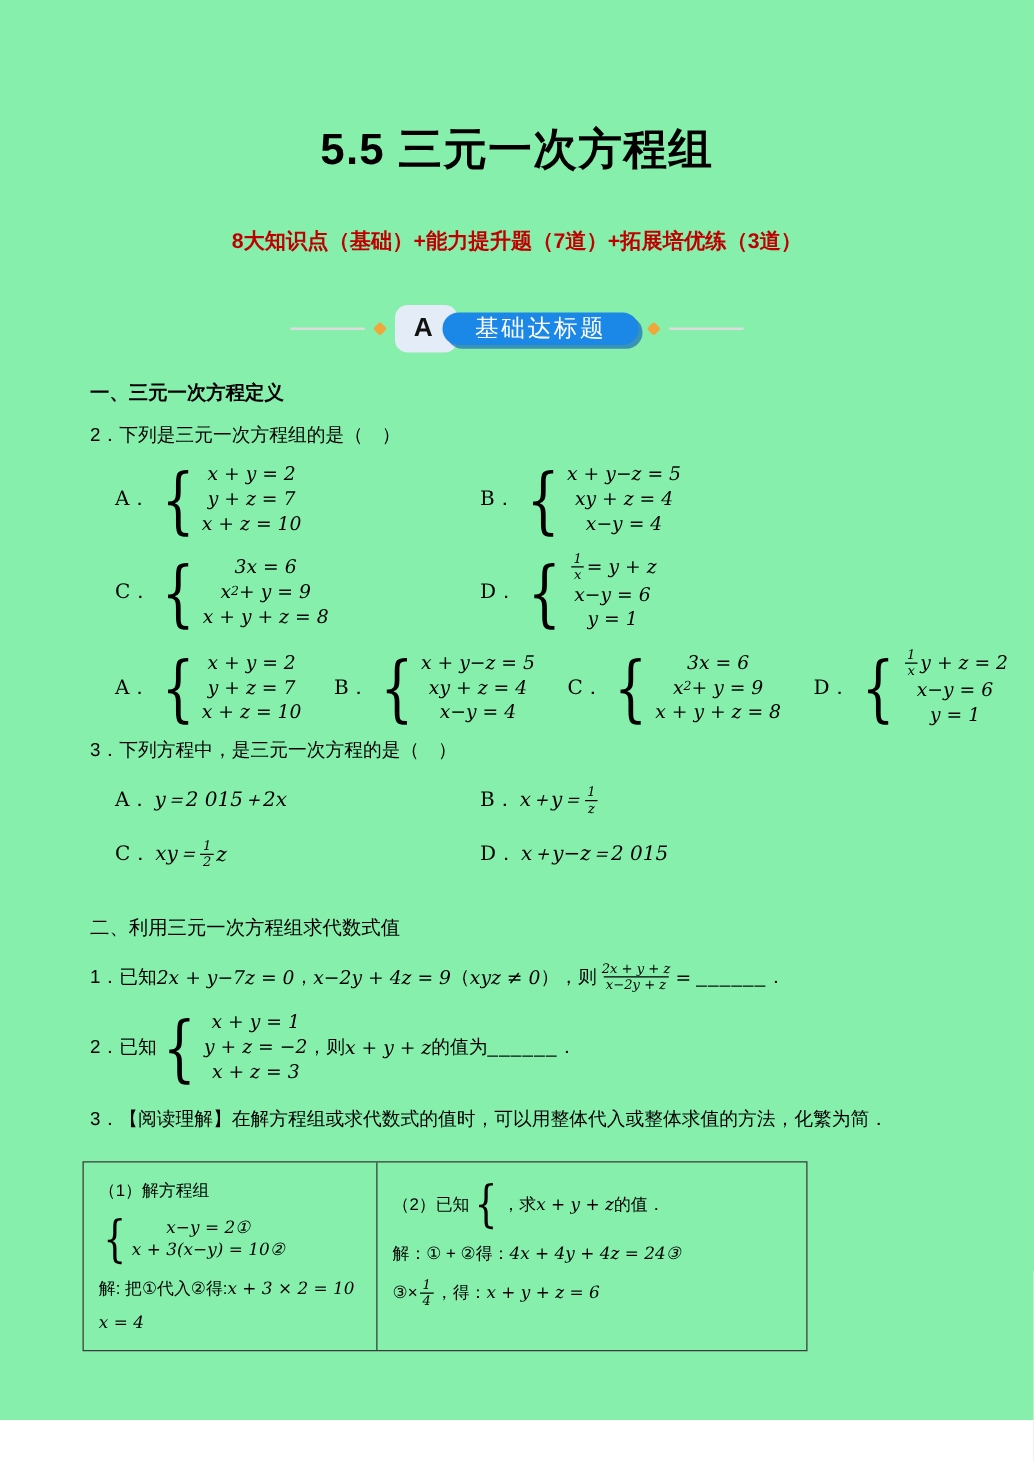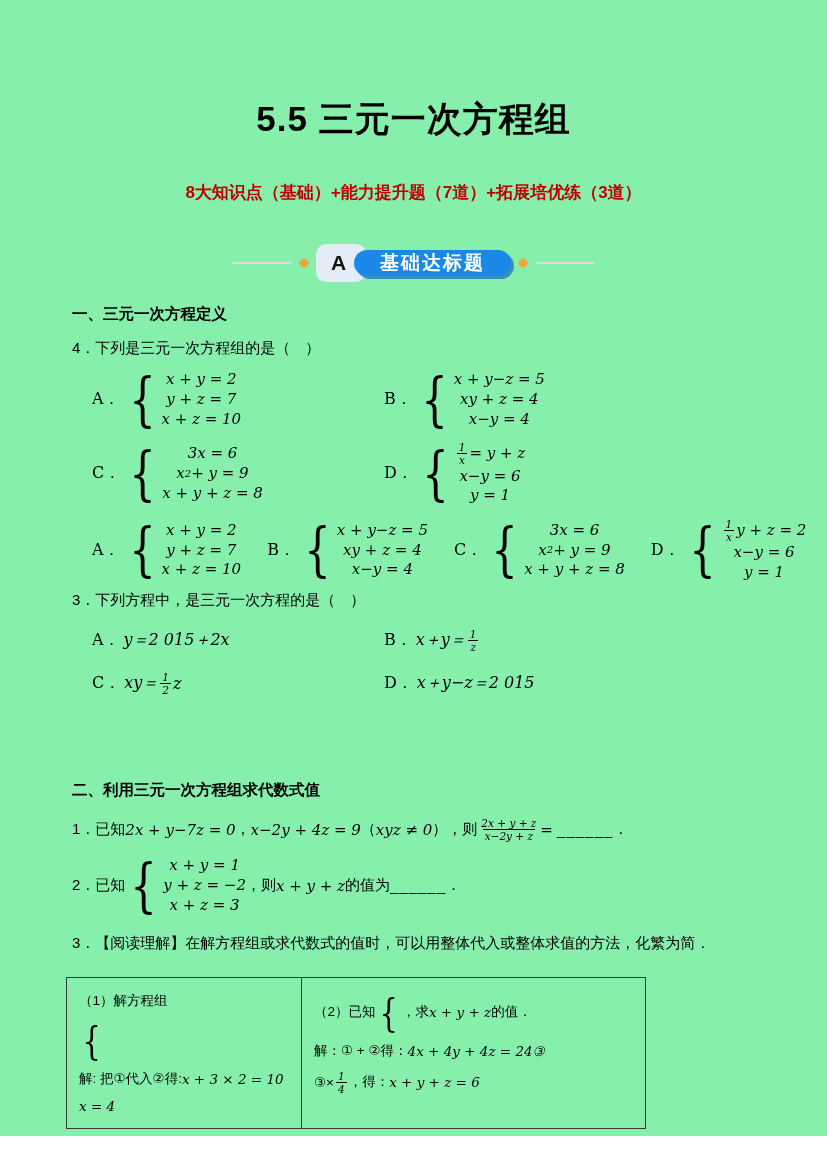--- a/index.html
+++ b/index.html
@@ -11,27 +11,27 @@
   .title{margin:0;padding-top:96px;text-align:center;font-size:35px;font-weight:bold;
          letter-spacing:1px;color:#000;}
   .subtitle{margin-top:38px;text-align:center;font-size:17px;font-weight:bold;color:#c00000;}
 
   
   .banner{margin-top:40px;display:flex;align-items:center;justify-content:center;}
   .hline{width:60px;height:2px;background:#dcdcdc;border-radius:1px;}
   .diamond{width:8px;height:8px;background:#f0a63a;transform:rotate(45deg);border-radius:2px;margin:0 8px;}
   .badge-a{background:#e3ecf7;color:#111;font-weight:bold;font-size:21px;
            padding:7px 20px 7px 15px;border-radius:10px;margin-right:-12px;position:relative;z-index:0;}
-  .badge-pill{position:relative;z-index:1;background:#1b87e6;color:#fff;font-weight:bold;font-size:19px;
+  .badge-pill{position:relative;z-index:1;background:#1b87e6;color:#fff;font-weight:normal;font-size:19px;
               letter-spacing:2px;padding:0 26px;border-radius:22px;
               box-shadow:3px 3px 0 rgba(17,95,185,.65);}
 
   
   .sec-heading{margin-top:22px;font-size:15.5px;font-weight:bold;}
-  .sec-heading2{margin-top:84px;font-size:15.5px;font-weight:bold;}
+  .sec-heading2{margin-top:36px;font-size:15.5px;font-weight:normal;}
   .stem{margin-top:14px;font-size:15px;}
   .m{font-family:"DejaVu Serif","Liberation Serif",serif;font-style:italic;}
   .lab{font-family:"DejaVu Serif","Liberation Serif",serif;font-style:normal;margin-right:4px;}
 
   
   .row2{display:flex;margin-top:12px;}
   .row2 .cell{width:292px;display:flex;align-items:center;margin-left:20px;}
   .row2 .cell + .cell{margin-left:0;}
   .row4{display:flex;margin-top:12px;margin-left:20px;align-items:center;}
   .row4 .cell4{display:flex;align-items:center;margin-right:26px;}
@@ -82,21 +82,21 @@
     <span class="badge-a">A</span>
     <span class="badge-pill">基础达标题</span>
     <span class="diamond"></span>
     <span class="hline"></span>
   </div>
 
   <div class="content">
 
     <div class="sec-heading">一、三元一次方程定义</div>
 
-    <div class="stem">4．下列是三元一次方程组的是（　）</div>
+    <div class="stem">2．下列是三元一次方程组的是（　）</div>
     <div class="row2">
       <div class="cell">
         <span class="lab">A．</span>
         <span class="sys">
           <span class="brace b3">{</span>
           <span class="eqcol">
             <span class="eqline">x + y = 2</span>
             <span class="eqline">y + z = 7</span>
             <span class="eqline">x + z = 10</span>
           </span>
@@ -264,20 +264,24 @@
     </div>
 
     <div class="stem" style="margin-top:18px">3．【阅读理解】在解方程组或求代数式的值时，可以用整体代入或整体求值的方法，化繁为简．</div>
 
     <div class="tbl">
       <div class="tcell-l">
         <div class="trow">（1）解方程组</div>
         <div class="trow">
           <span class="sys">
               <span class="brace b2">{</span>
+            <span class="eqcol">
+              <span class="eqline">x−y = 2①</span>
+              <span class="eqline">x + 3(x−y) = 10②</span>
+            </span>
           </span>
         </div>
         <div class="trow">
           <span>解: 把①代入②得: </span>
             <span class="m">x + 3 × 2 = 10</span>
         </div>
         <div class="trow">
           <span class="m">x = 4</span>
         </div>
       </div>

